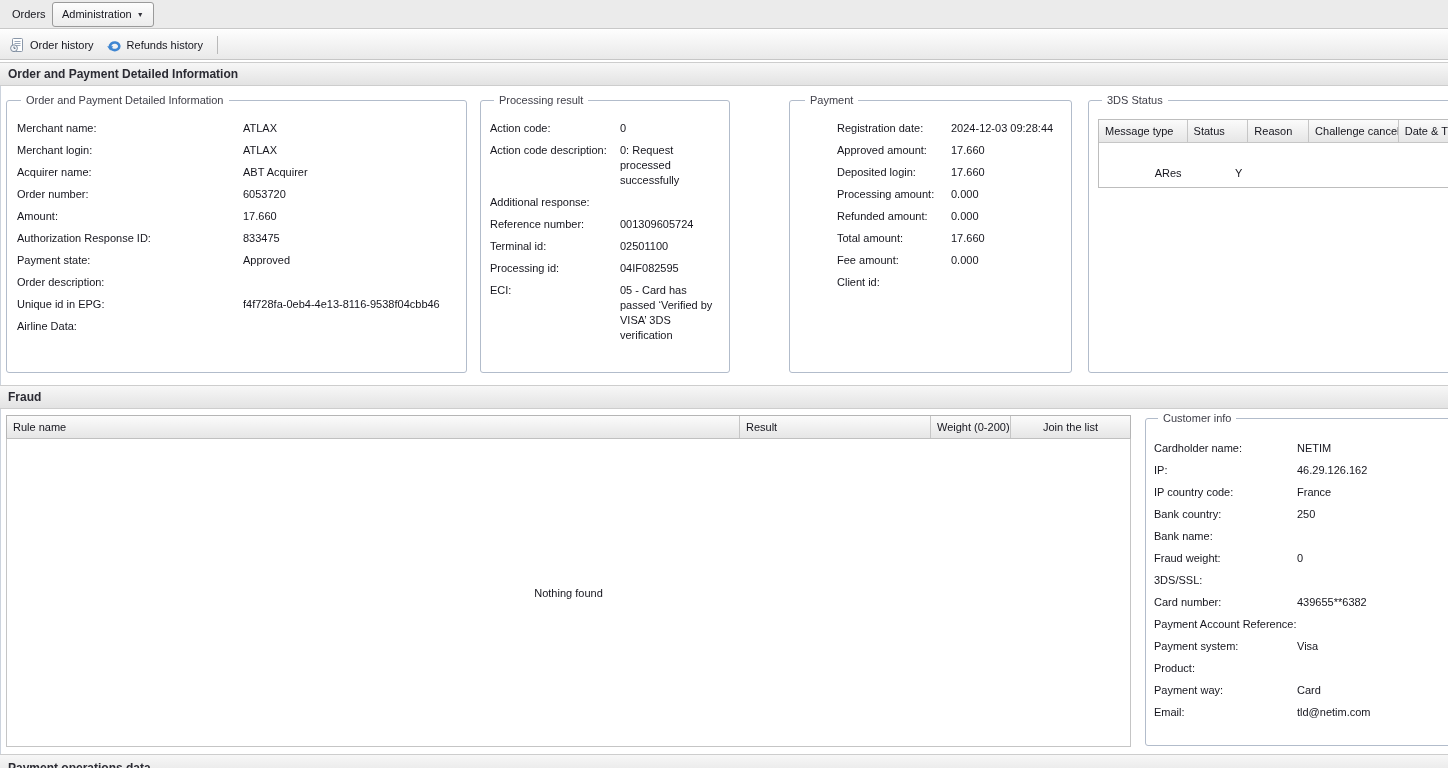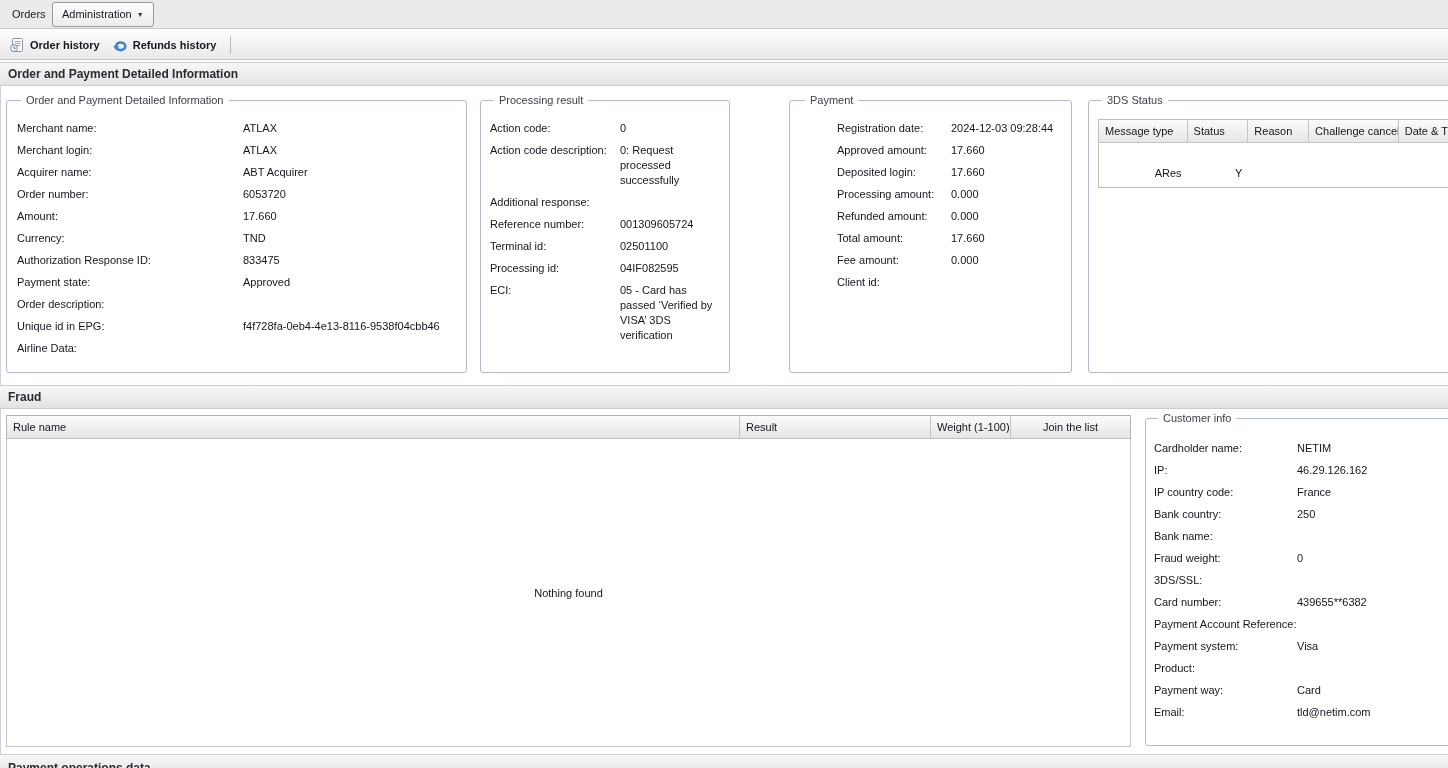--- a/index.html
+++ b/index.html
@@ -25,21 +25,21 @@
     border:1px solid #9a9a9a; border-radius:3px;
     line-height:23px; text-align:center; padding:0 9px;
   }
   .caret { display:inline-block; font-size:7px; vertical-align:1px; margin-left:5px; color:#33333b; }
 
   
   .toolbar {
     position:absolute; top:30px; left:0; right:0; height:30px;
     background:linear-gradient(#fdfdfd,#e9e9e9);
     border-bottom:1px solid #c6c6c6;
-    display:flex; align-items:center; padding-left:6px;font-weight:bold;
+    display:flex; align-items:center; padding-left:6px;
   }
   .tbtn { display:flex; align-items:center; gap:5px; padding:0 9px 0 3px; height:24px; border-radius:2px; }
   .tbtn svg { display:block; }
   .tsep { width:1px; height:18px; background:#b9b9b9; margin:0 5px; }
 
   
   .secbar {
     position:absolute; left:0; right:0; height:24px;
     background:linear-gradient(#f7f7f7,#e3e3e3);
     border-top:1px solid #cdcdcd; border-bottom:1px solid #cdcdcd;
@@ -166,24 +166,20 @@
         <div class="row">
           <div class="lbl">Order number:</div>
           <div class="val">6053720</div>
         </div>
 
         <div class="row">
           <div class="lbl">Amount:</div>
           <div class="val">17.660</div>
         </div>
 
-        <div class="row">
-          <div class="lbl">Currency:</div>
-          <div class="val">TND</div>
-        </div>
 
         <div class="row">
           <div class="lbl">Authorization Response ID:</div>
           <div class="val">833475</div>
         </div>
 
         <div class="row">
           <div class="lbl">Payment state:</div>
           <div class="val">Approved</div>
         </div>
@@ -319,21 +315,21 @@
 
   <div class="secbar" id="secbar-fraud">Fraud</div>
 
   <div class="fraud-table">
     <div class="fraud-head">
 
         <div class="th">Rule name</div>
 
         <div class="th">Result</div>
 
-        <div class="th">Weight (1-100)</div>
+        <div class="th">Weight (0-200)</div>
 
         <div class="th">Join the list</div>
       </div>
     <div class="fraud-body">
       <span>Nothing found</span>
     </div>
   </div>
 
   <fieldset id="fs-cust">
     <legend>Customer info</legend>

